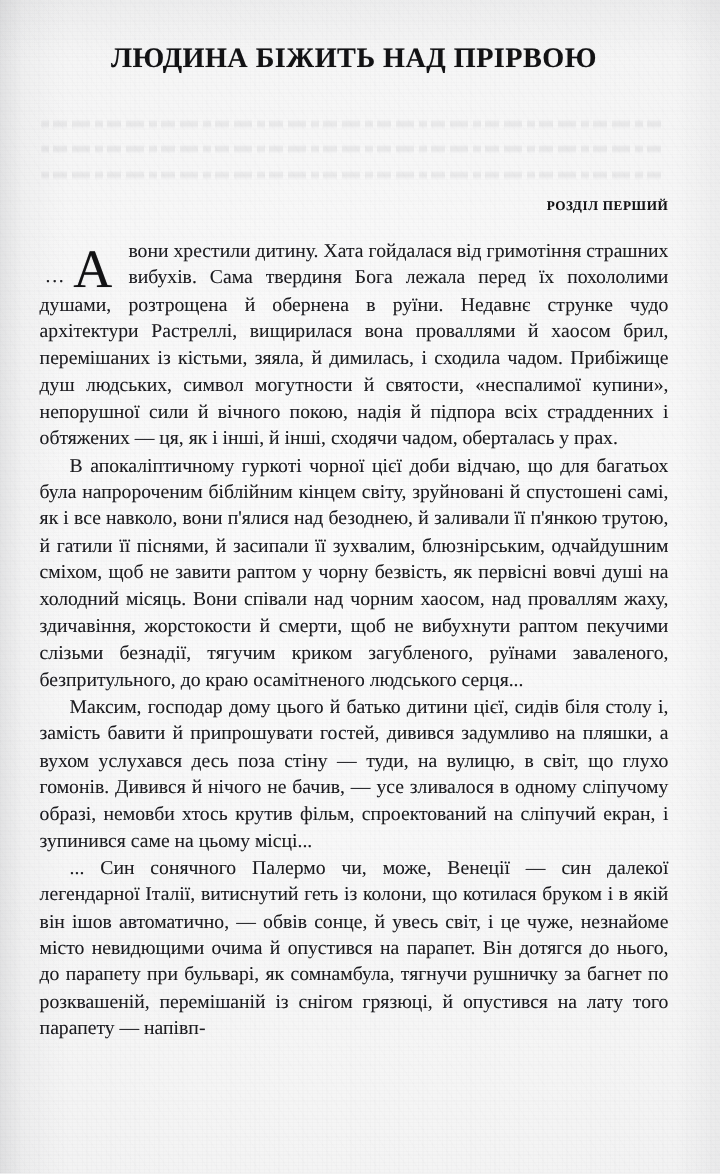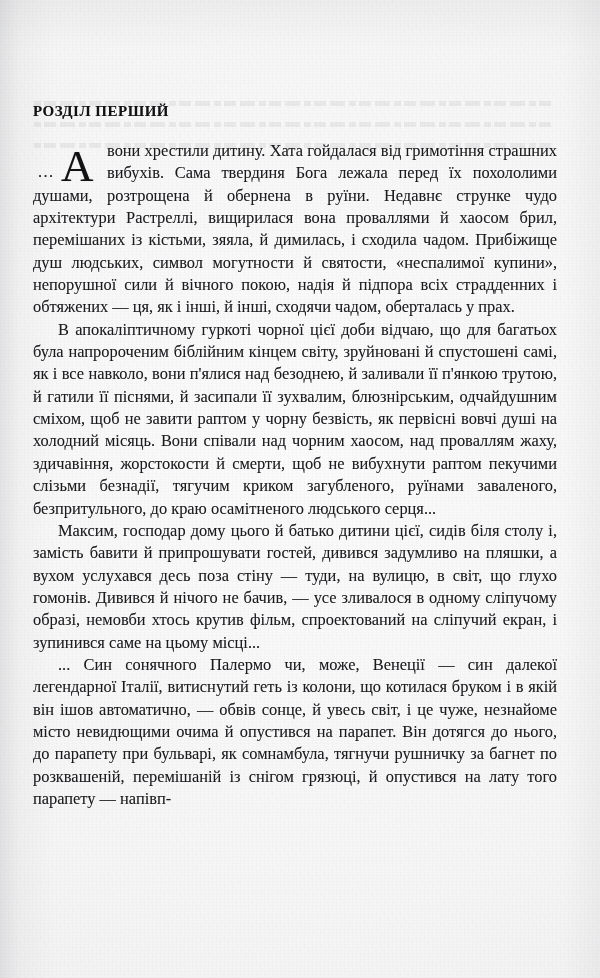--- a/index.html
+++ b/index.html
@@ -80,22 +80,22 @@
     font-weight: 700;
     letter-spacing: .4px;
     line-height: 1.15;
     color: #121214;
     text-shadow: 0 0 .6px rgba(20,20,25,.35);
   }
 
   .chapter-heading {
     margin: 0;
     padding-top: 103px;
-    text-align: left;
-    font-size: 15px;
+    text-align: right;
+    font-size: 11px;
     font-weight: 700;
     letter-spacing: .5px;
     color: #121214;
     text-shadow: 0 0 .5px rgba(20,20,25,.3);
   }
 
   .body-copy {
     padding-top: 20px;
   }
 
@@ -146,20 +146,21 @@
   }
 </style>
 </head>
 <body>
 
 <div class="page"></div>
 <div class="showthrough"></div>
 
 <div class="content">
 
+  <h1 class="book-title">ЛЮДИНА БІЖИТЬ НАД ПРІРВОЮ</h1>
 
   <h2 class="chapter-heading">РОЗДІЛ ПЕРШИЙ</h2>
 
   <div class="body-copy">
 
     <p class="para para-opening">
       <span class="dropcap-block">
         <span class="dropcap-ellipsis">...</span>
         <span class="dropcap-letter">А</span>
       </span><span class="dropcap-firstline">вони хрестили дитину. </span><span>Хата гойдалася від гримотіння страшних вибухів. Сама твердиня Бога лежала перед їх похололими душами, розтрощена й обернена в руїни. Недавнє струнке чудо архітектури Растреллі, вищирилася вона проваллями й хаосом брил, перемішаних із кістьми, зяяла, й димилась, і сходила чадом. Прибіжище душ людських, символ могутности й святости, «неспалимої купини», непорушної сили й вічного покою, надія й підпора всіх страдденних і обтяжених — ця, як і інші, й інші, сходячи чадом, оберталась у прах.</span>

